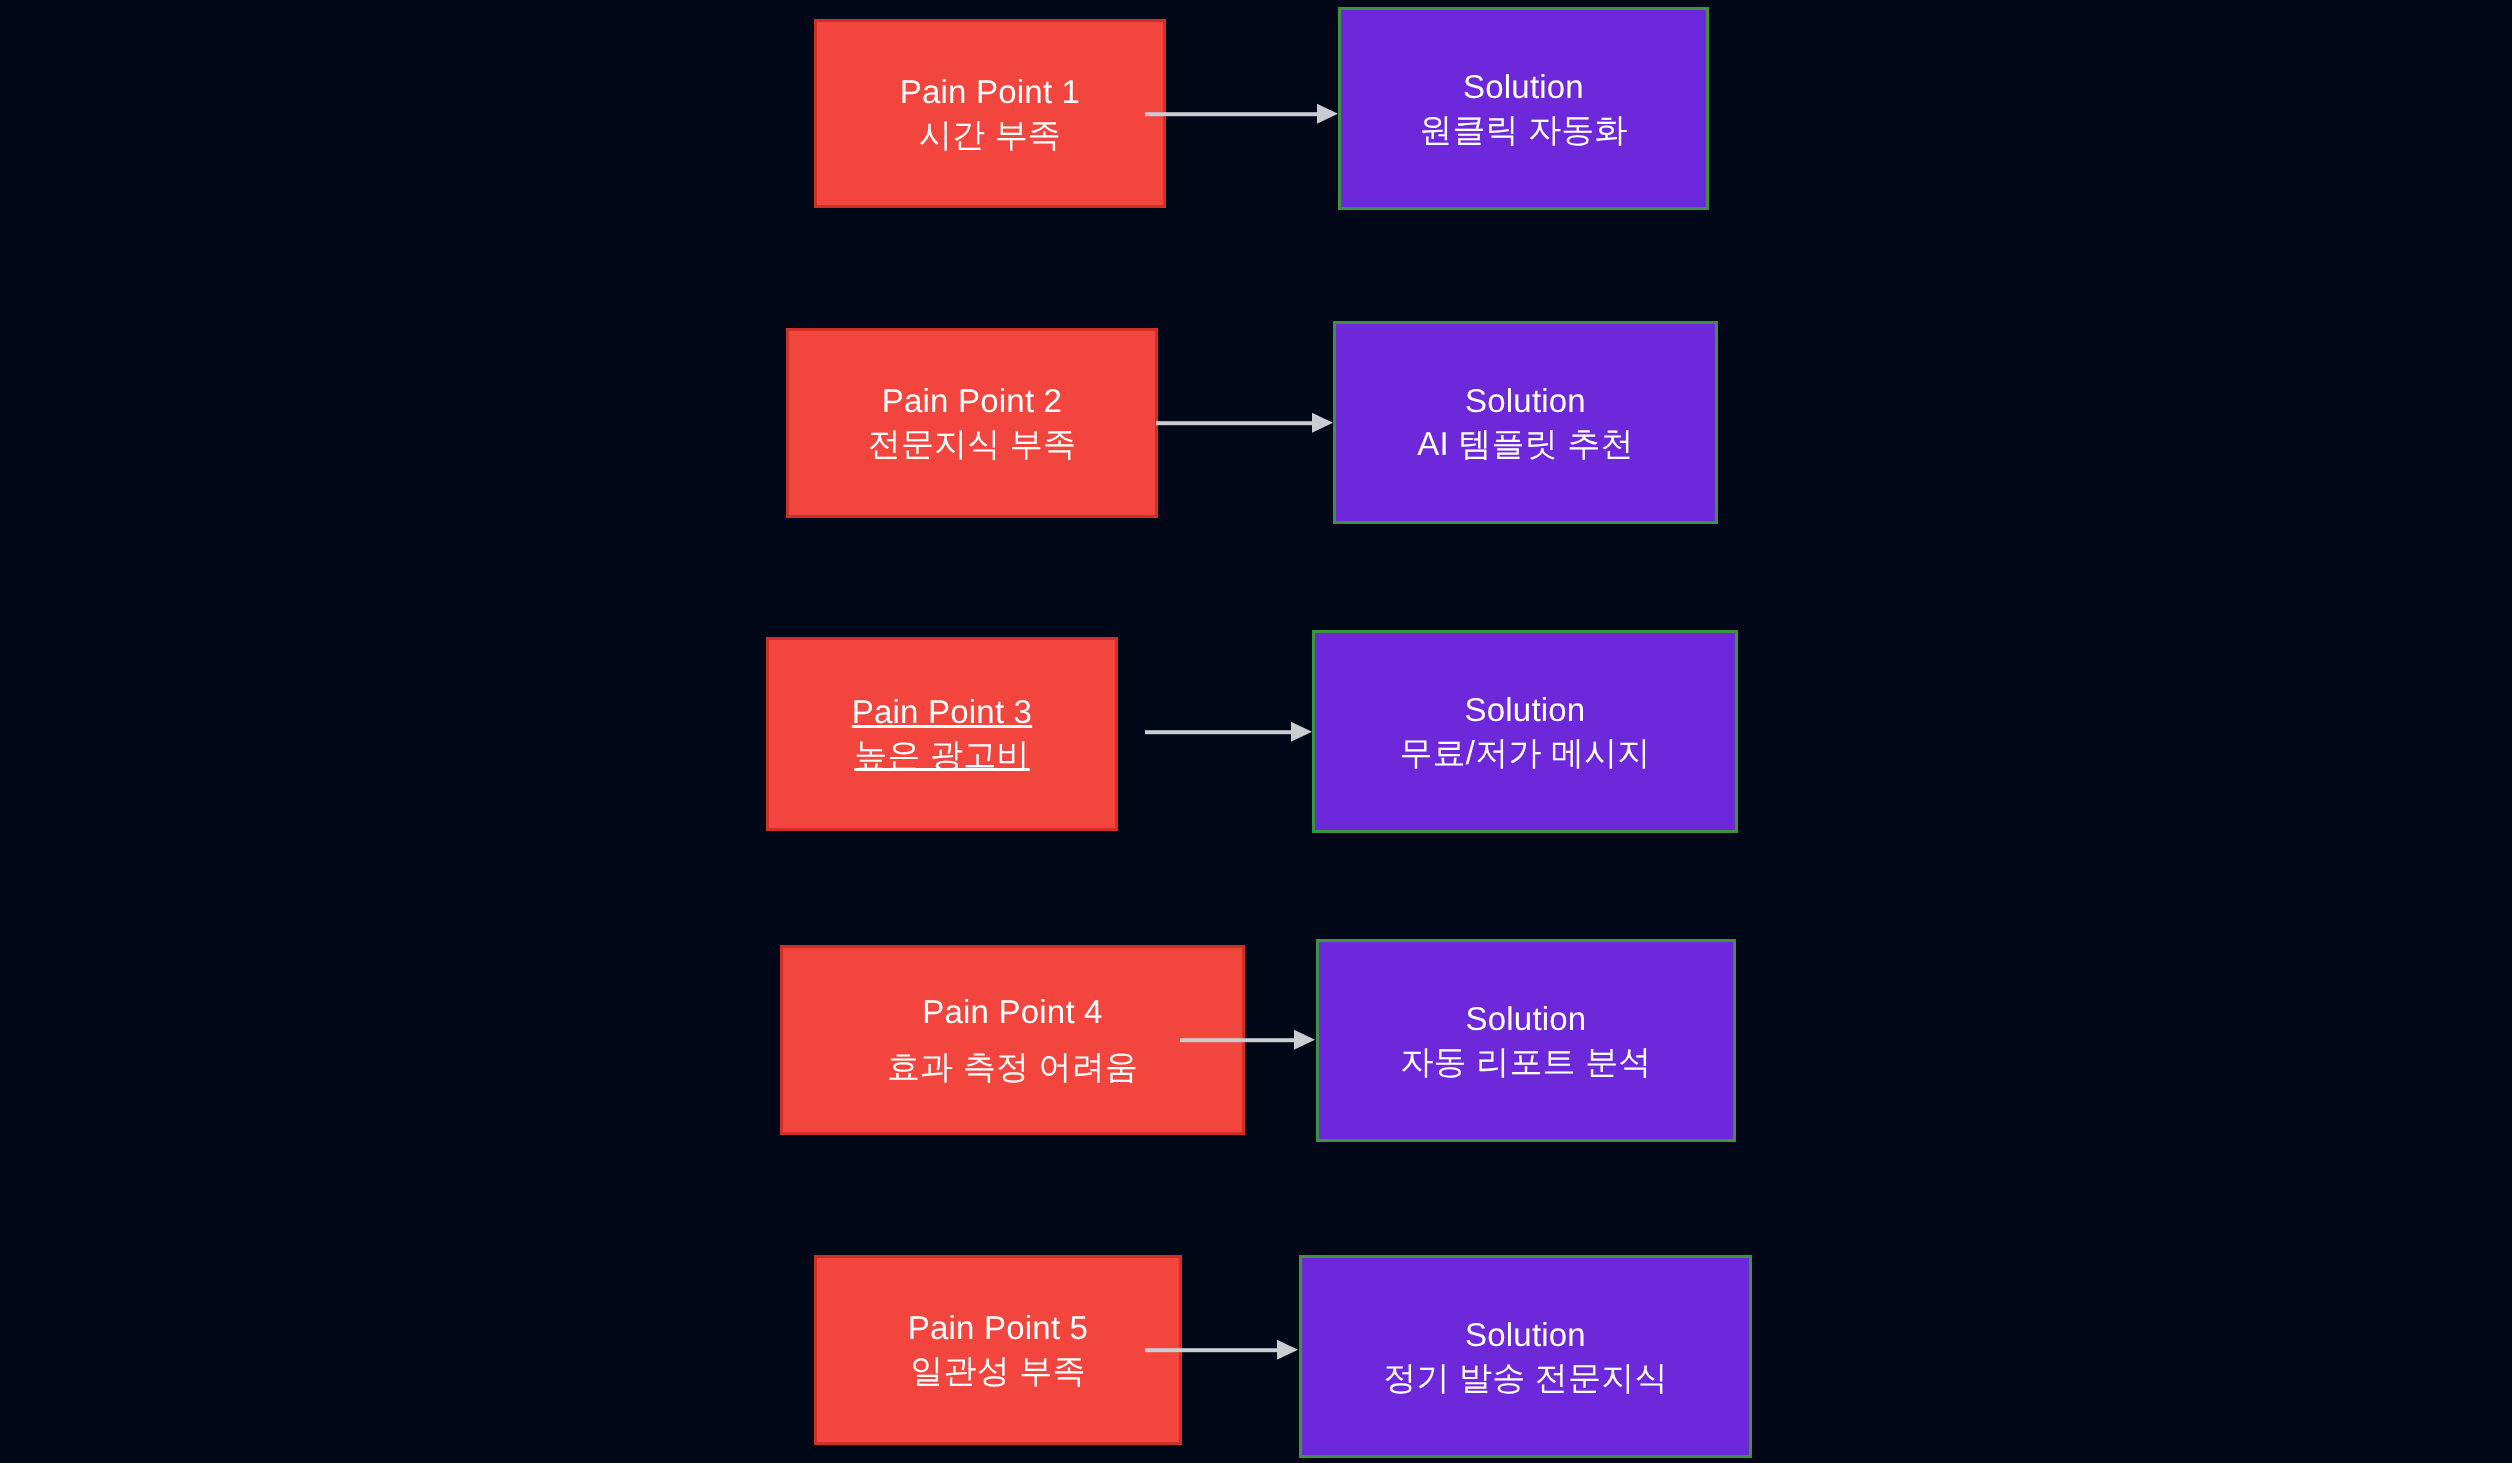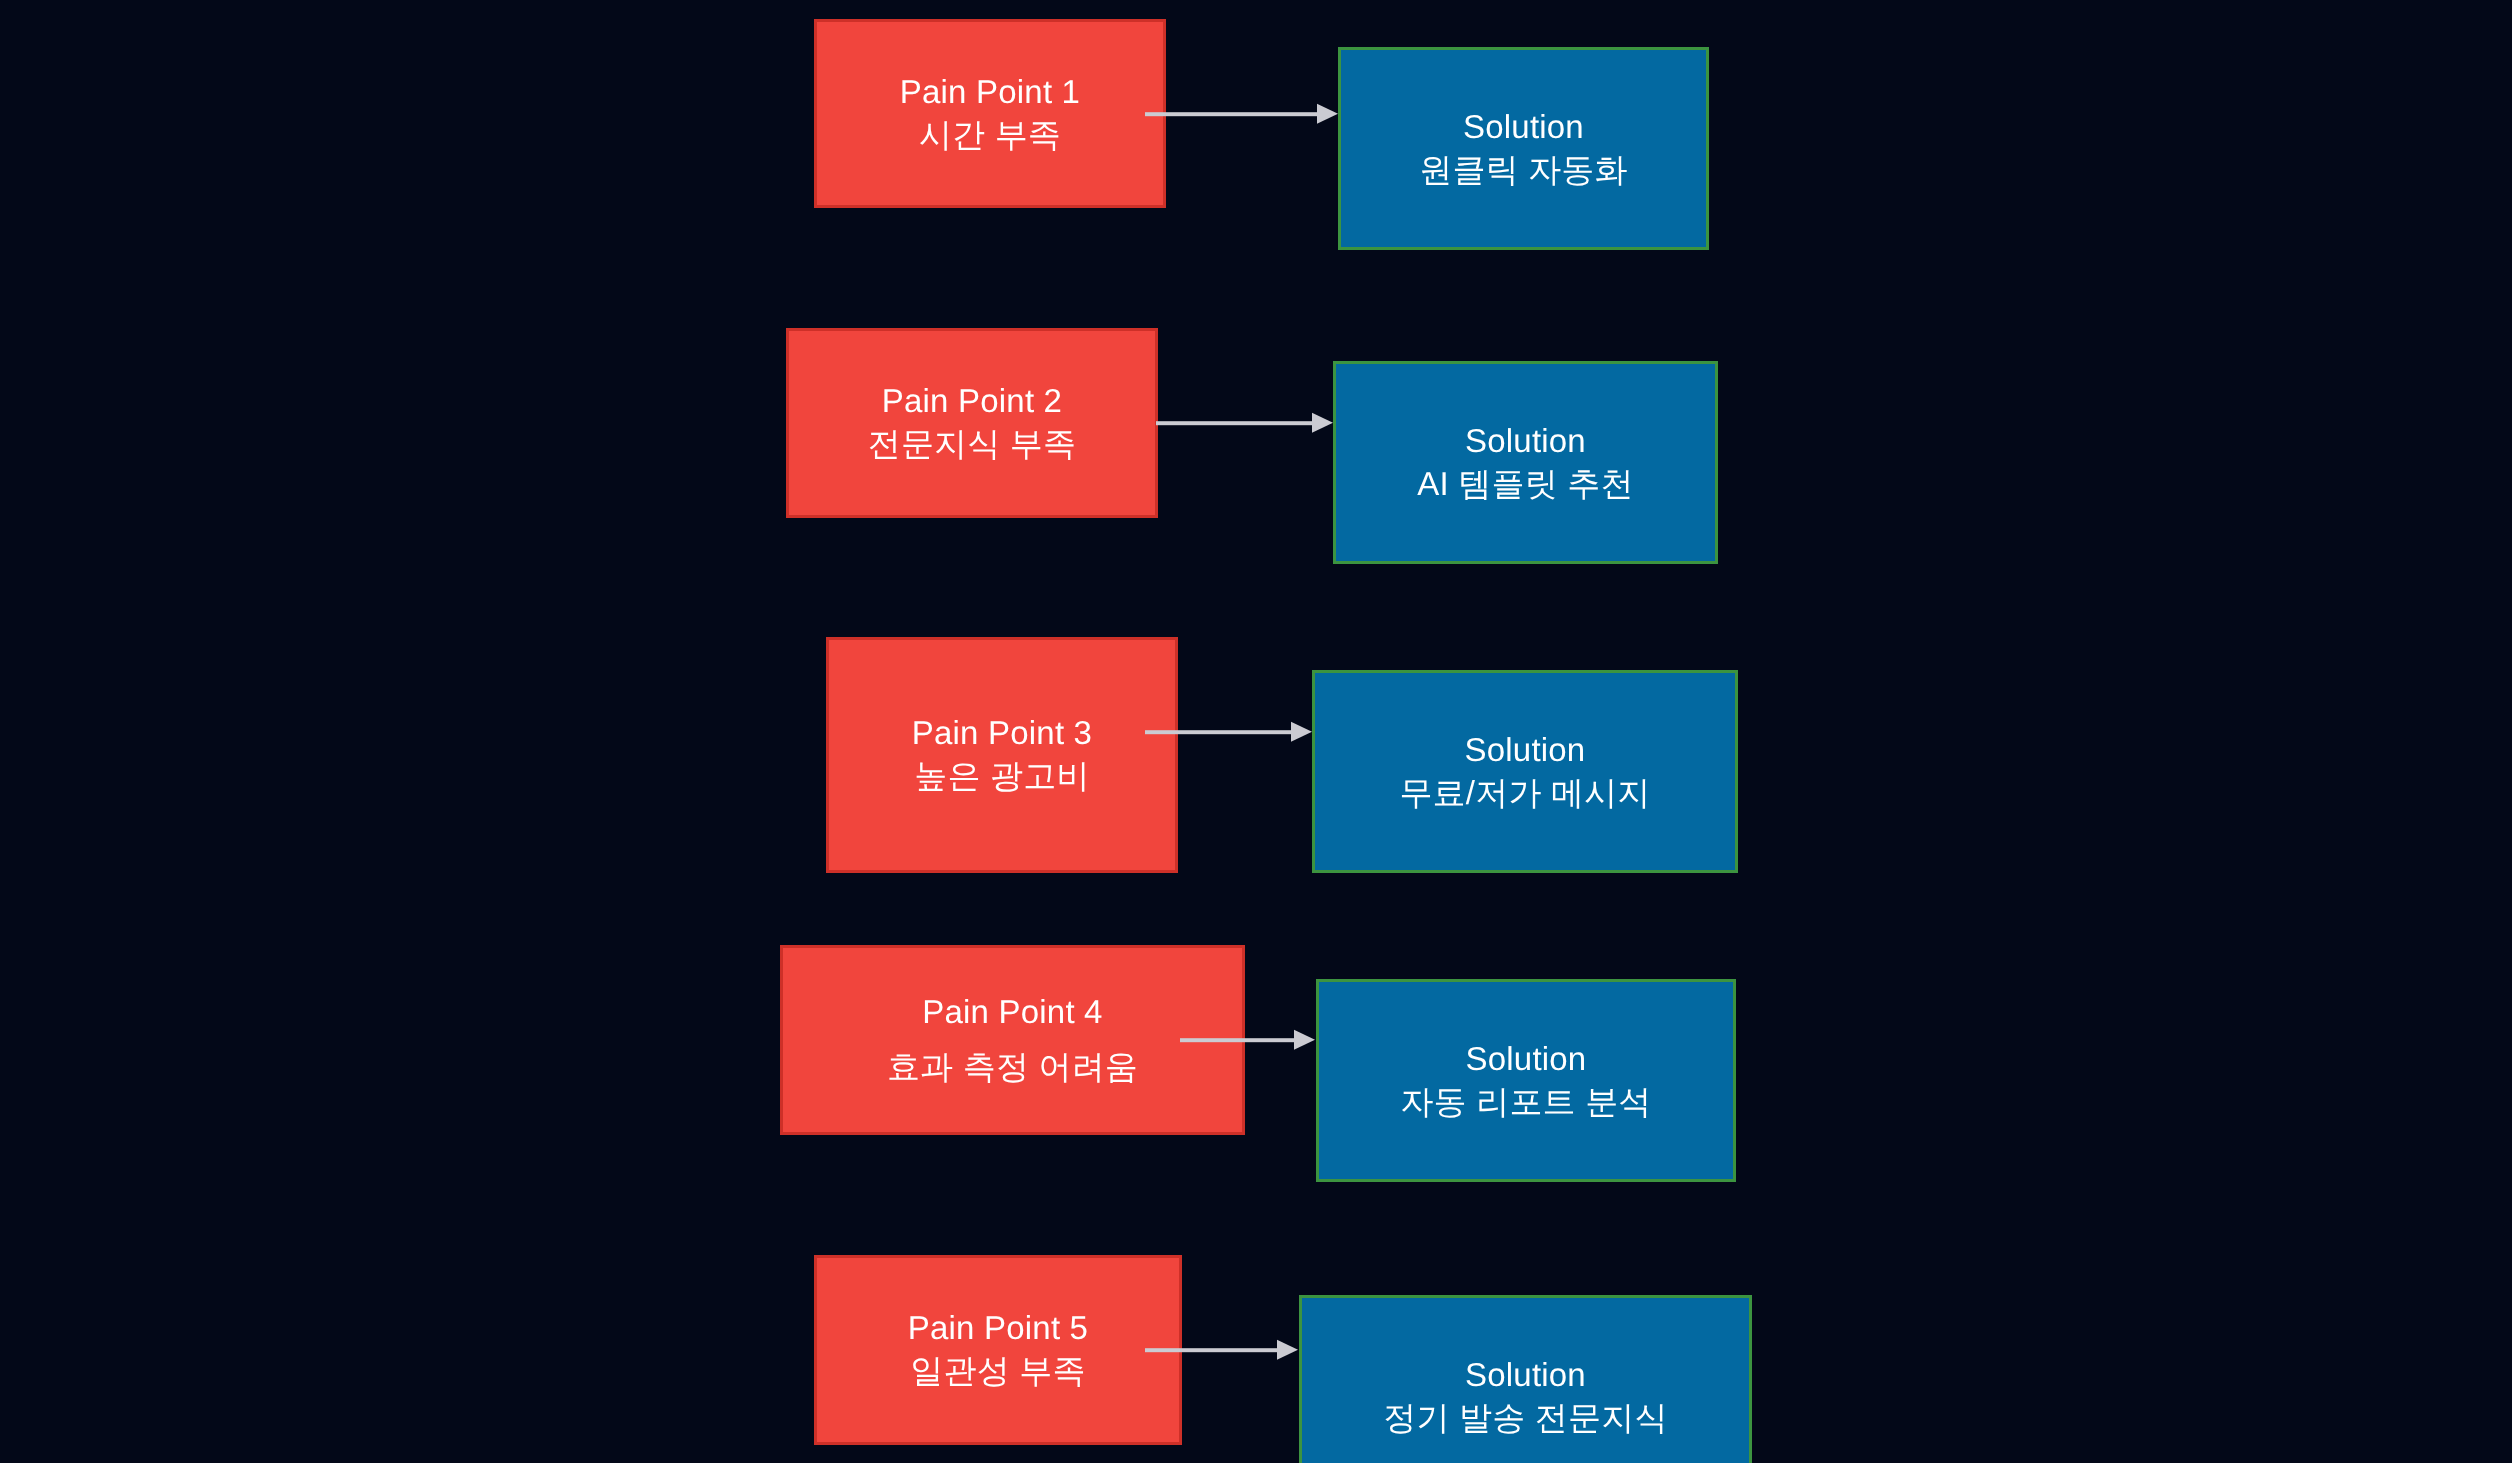--- a/index.html
+++ b/index.html
@@ -31,23 +31,22 @@
     line-height: 1.30;
     letter-spacing: 0.2px;
     text-rendering: geometricPrecision;
   }
   .node.pain {
     background: #F1453D;
     border: 3.7px solid #CE3028;
     margin-left: 20px;
   }
   .node.solution {
-    background: #0369a1;
+    background: #6d28d9;
     border: 3.7px solid #3C9440;
-    margin-top: 40px;
   }
   .node .line1 {
     display: block;
   }
   .node .line2 {
     display: block;
   }
   .edge {
     position: absolute;
     height: 0;
@@ -95,21 +94,21 @@
   </div>
   <div class="edge" style="left:1156px; top:423px; width:177px;">
     <div class="shaft" style="width:158px;"></div>
     <div class="head" style="left:156px;"></div>
   </div>
   <div class="node solution" style="left:1333px; top:321px; width:385px; height:203px; font-size:33px;">
     <span class="line1">Solution</span>
     <span class="line2">AI 템플릿 추천</span>
   </div>
 
-  <div class="node pain" style="left:806px; top:637px; width:352px; height:236px; font-size:33px;">
+  <div class="node pain" style="left:746px; top:637px; width:352px; height:194px; font-size:33px;text-decoration:underline;">
     <span class="line1">Pain Point 3</span>
     <span class="line2">높은 광고비</span>
   </div>
   <div class="edge" style="left:1145px; top:732px; width:167px;">
     <div class="shaft" style="width:148px;"></div>
     <div class="head" style="left:146px;"></div>
   </div>
   <div class="node solution" style="left:1312px; top:630px; width:426px; height:203px; font-size:33px;">
     <span class="line1">Solution</span>
     <span class="line2">무료/저가 메시지</span>

